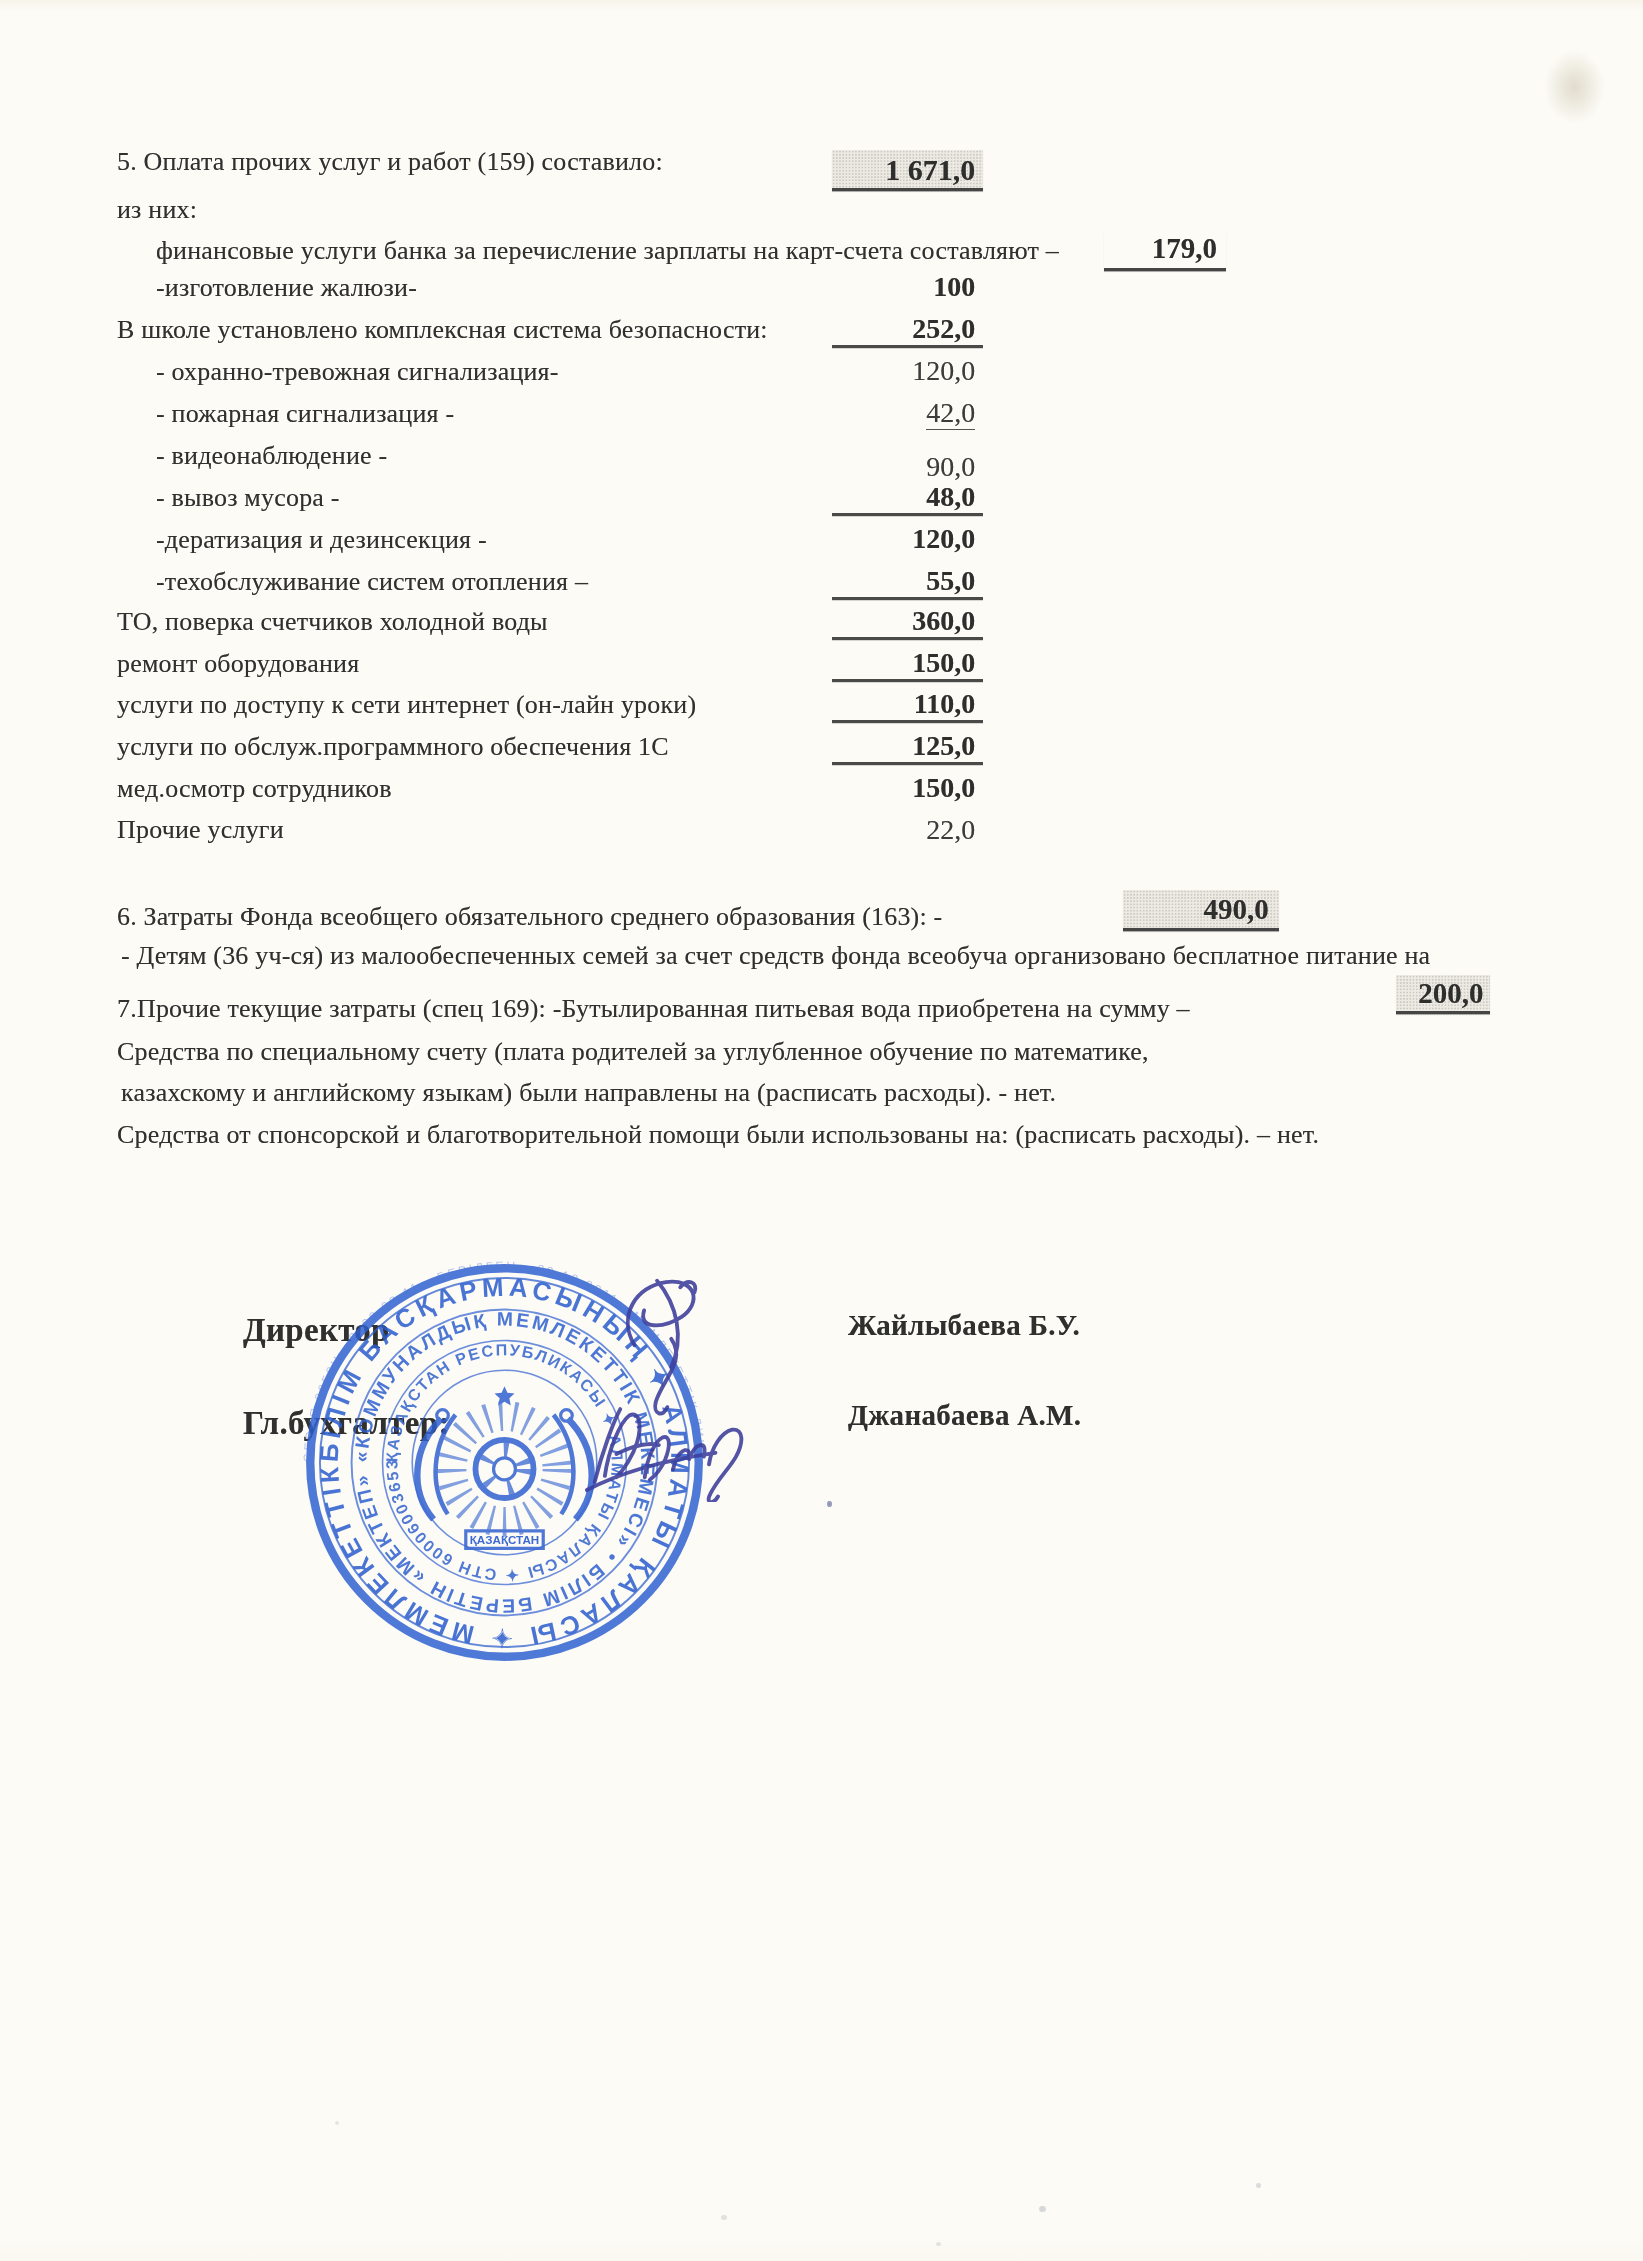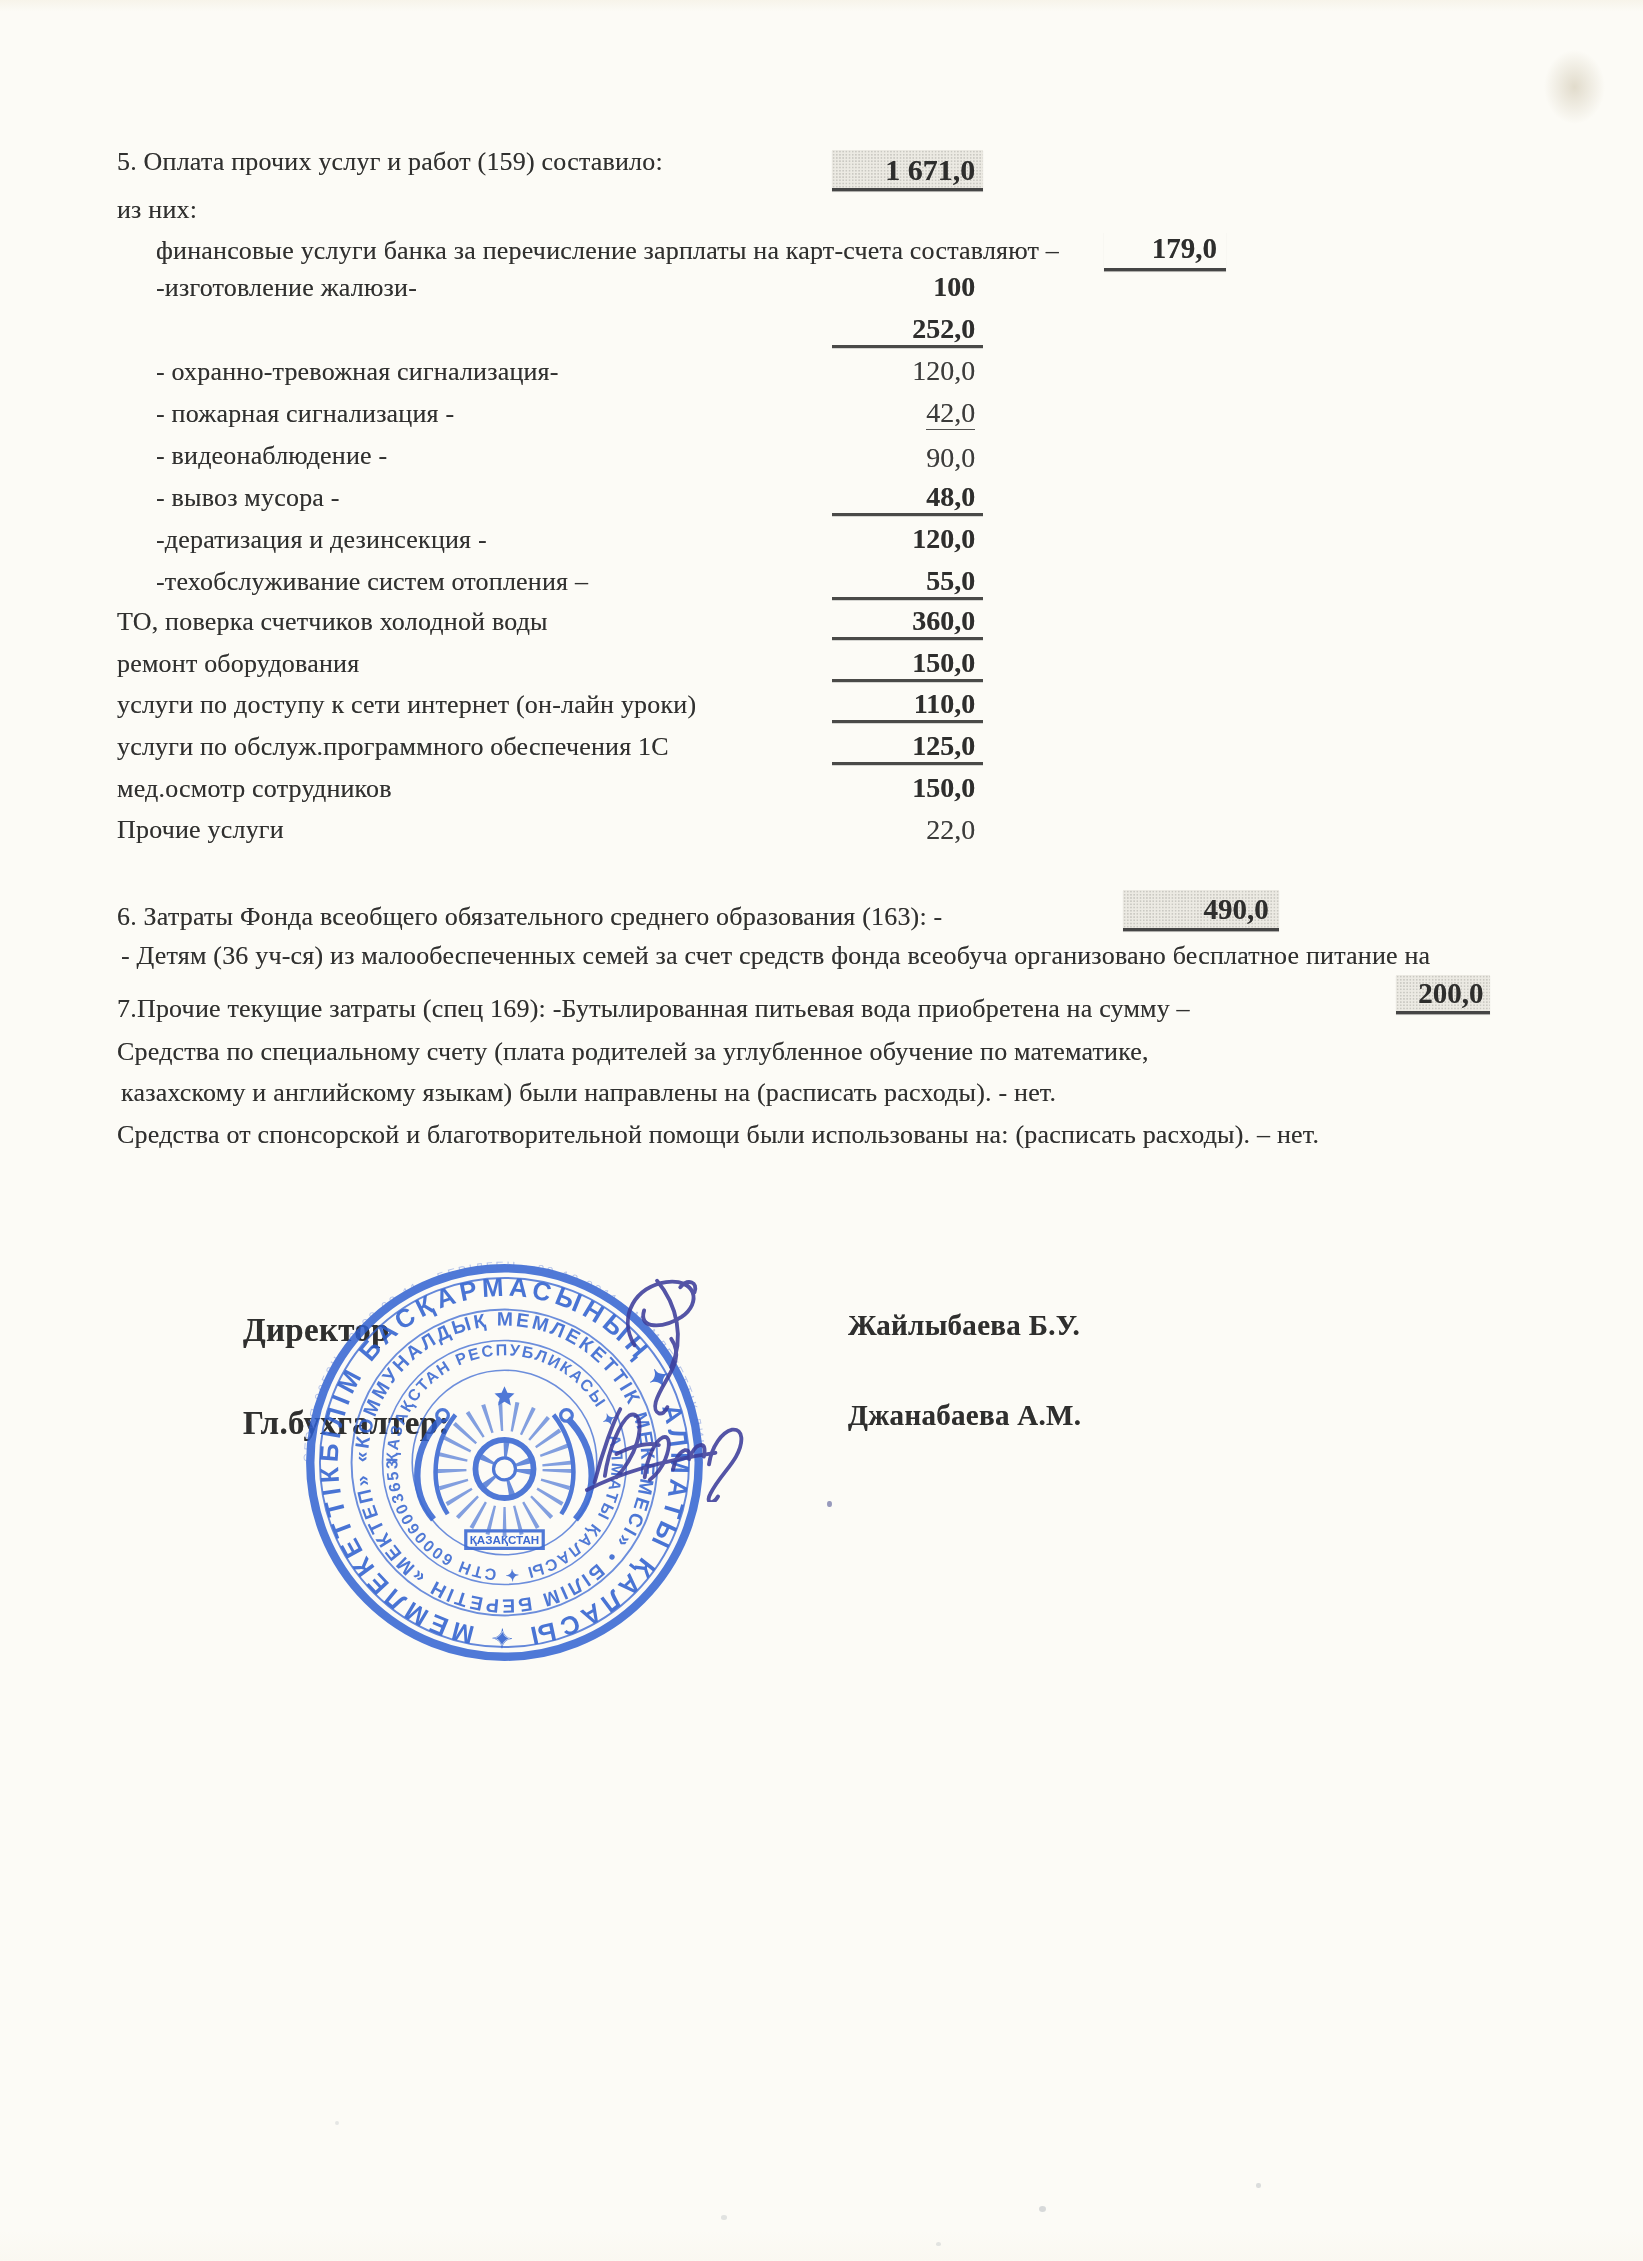--- a/index.html
+++ b/index.html
@@ -60,30 +60,31 @@
   <div class="val hl" style="top:150px;height:41px;line-height:39px;font-size:30px;border-bottom:3.9px solid #454545;box-shadow:0 0.6px 0.6px rgba(60,60,60,.4)">1 671,0</div>
 
   <div class="lbl" style="top:195px">из них:</div>
 
   <div class="lbl ind" style="top:236px">финансовые услуги банка за перечисление зарплаты на карт-счета составляют –</div>
   <div class="bigval" style="left:1104px;top:232px;width:122px;height:39px;padding-right:9px;border-bottom-width:3.2px">179,0</div>
 
   <div class="lbl ind" style="top:273px">-изготовление жалюзи-</div>
   <div class="val" style="top:269px">100</div>
 
+  <div class="lbl" style="top:315px">В школе установлено комплексная система безопасности:</div>
   <div class="val ul" style="top:311px">252,0</div>
 
   <div class="lbl ind" style="top:357px">- охранно-тревожная сигнализация-</div>
   <div class="val reg" style="top:353px">120,0</div>
 
   <div class="lbl ind" style="top:399px">- пожарная сигнализация -</div>
   <div class="val reg ulshort" style="top:395px"><span>42,0</span></div>
 
   <div class="lbl ind" style="top:441px">- видеонаблюдение -</div>
-  <div class="val reg" style="top:440px">90,0</div>
+  <div class="val reg" style="top:449px">90,0</div>
 
   <div class="lbl ind" style="top:483px">- вывоз мусора -</div>
   <div class="val ul" style="top:479px">48,0</div>
 
   <div class="lbl ind" style="top:525px">-дератизация и дезинсекция -</div>
   <div class="val" style="top:521px">120,0</div>
 
   <div class="lbl ind" style="top:567px">-техобслуживание систем отопления –</div>
   <div class="val ul" style="top:563px">55,0</div>
 

